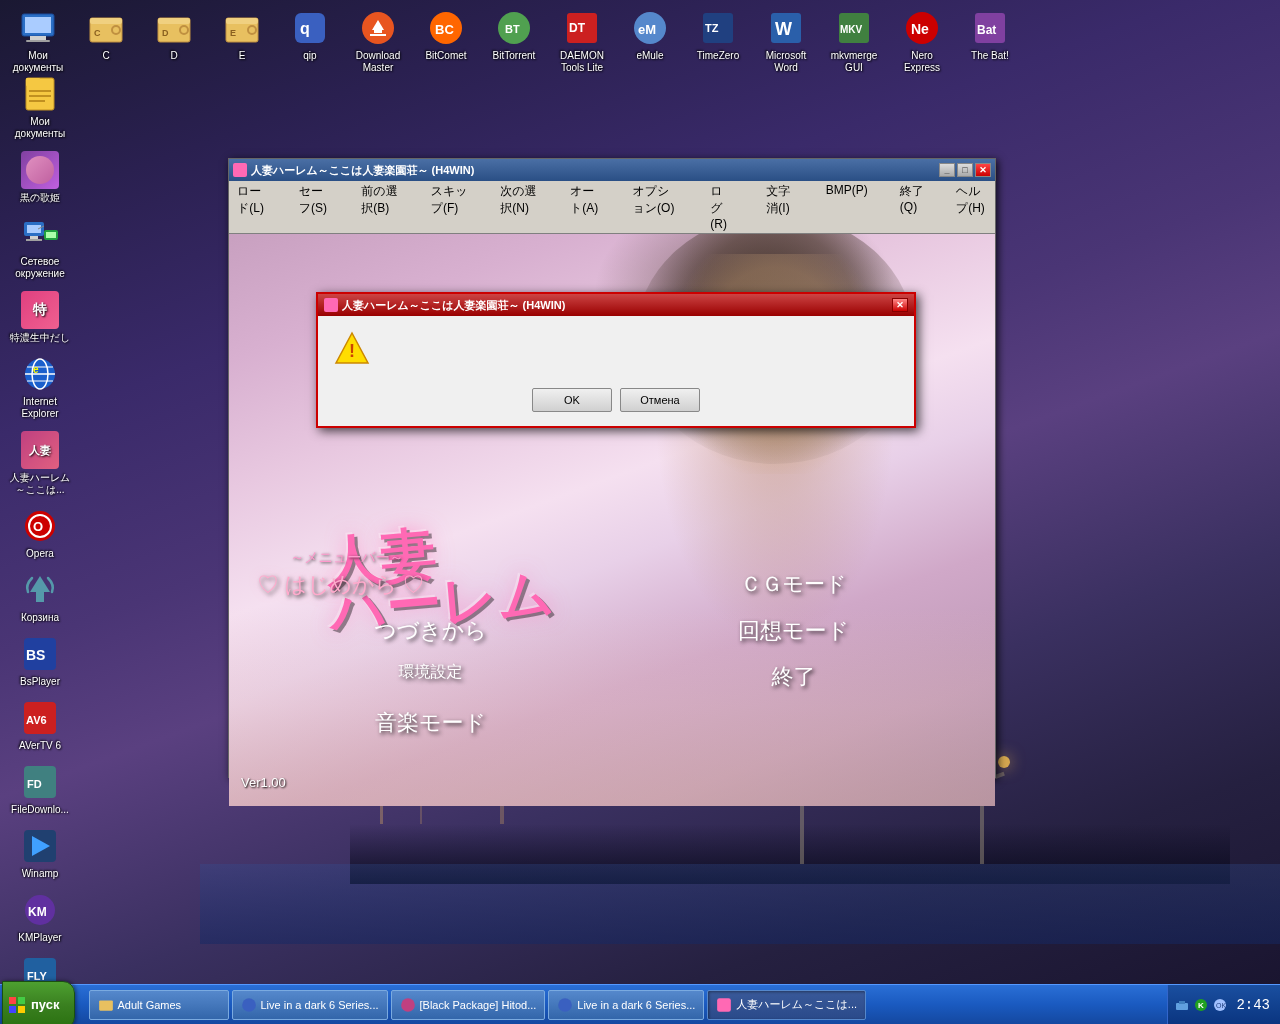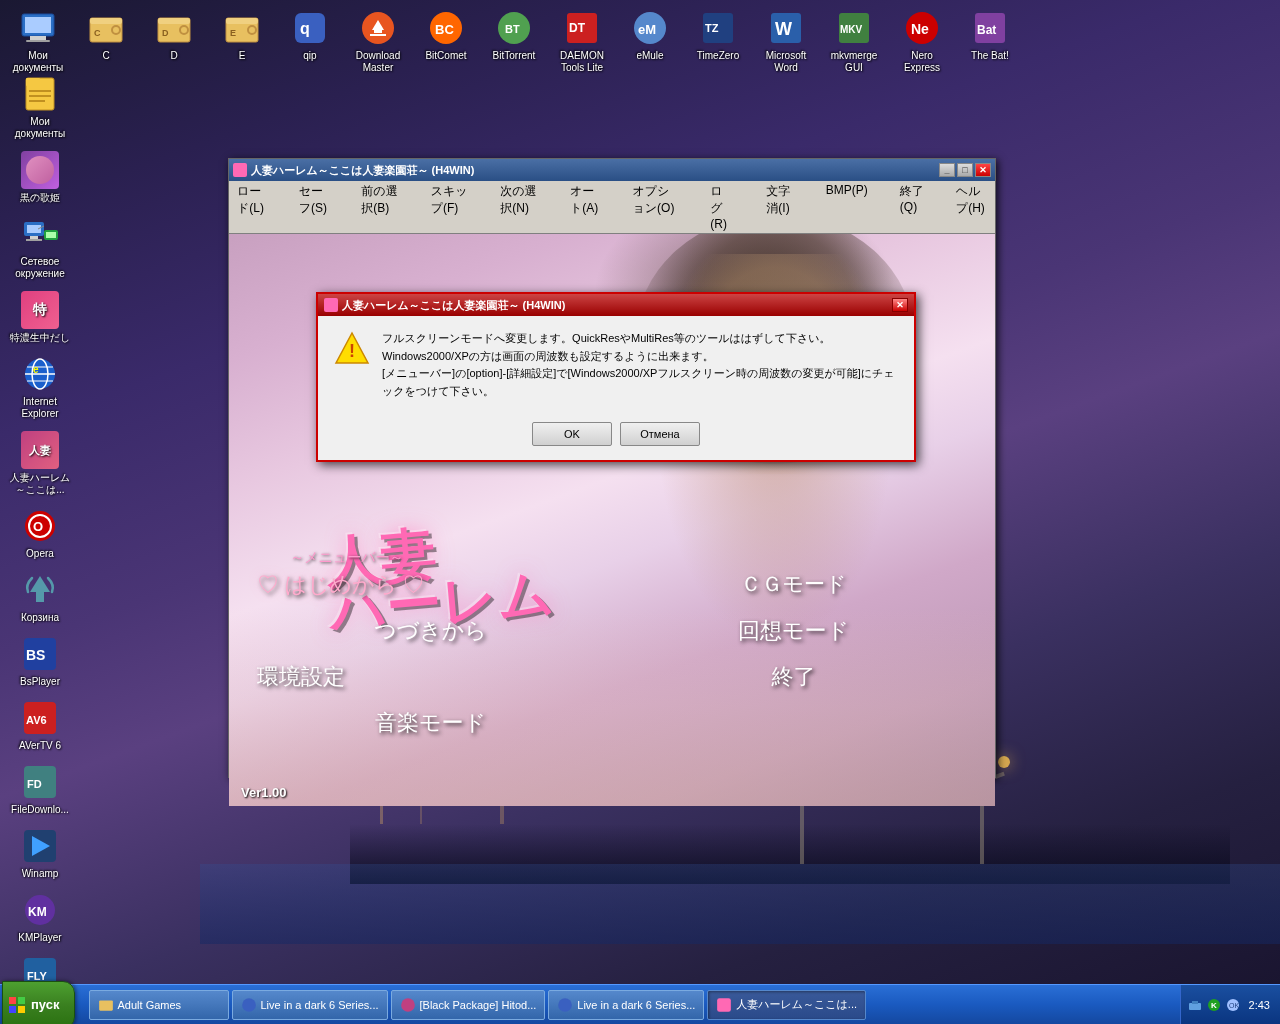--- a/index.html
+++ b/index.html
@@ -327,23 +327,24 @@
       align-items: center;
       padding: 0 6px;
       gap: 4px;
       height: 100%;
       background: linear-gradient(to bottom, #1a4fa0, #0a3580);
       border-left: 1px solid #3366cc;
     }
 
     .taskbar-clock {
       color: white;
-      font-size: 11px;
+      font-size: 14px;
       cursor: pointer;
       padding: 0 4px;
+      font-family: Liberation Mono, monospace;
     }
 
     .taskbar-tray-icons {
       display: flex;
       gap: 3px;
       align-items: center;
     }
 
     .tray-icon {
       width: 16px;
@@ -764,49 +765,44 @@
           <div style="font-size:55px;font-weight:900;color:#ff69b4;text-shadow:3px 3px 0px rgba(0,0,0,0.4),-2px -2px 0px rgba(255,255,255,0.3),0 0 20px rgba(255,105,180,0.6);font-family:'MS Gothic',serif;line-height:0.9;transform:rotate(-5deg);">人妻<br>ハーレム</div>
         </div>
 
         <div style="position:absolute;top:55%;left:8%;font-size:14px;color:#ff99cc;text-shadow:1px 1px 3px rgba(0,0,0,0.8);font-family:'MS Gothic',serif;">～メニューバー～</div>
 
         <div style="position:absolute;bottom:60px;left:0;right:0;display:grid;grid-template-columns:1fr 1fr;padding:0 20px;">
           <div style="color:#ffaacc;font-size:22px;font-family:'MS Gothic',serif;padding:8px;text-shadow:2px 2px 4px rgba(0,0,0,0.8),0 0 10px rgba(255,150,200,0.5);">♡ はじめから ♡</div>
           <div style="color:white;font-size:21px;font-family:'MS Gothic',serif;text-align:center;padding:8px;text-shadow:2px 2px 4px rgba(0,0,0,0.8);">ＣＧモード</div>
           <div style="color:white;font-size:22px;font-family:'MS Gothic',serif;text-align:center;padding:8px;text-shadow:2px 2px 4px rgba(0,0,0,0.8);">つづきから</div>
           <div style="color:white;font-size:22px;font-family:'MS Gothic',serif;text-align:center;padding:8px;text-shadow:2px 2px 4px rgba(0,0,0,0.8);">回想モード</div>
-          <div style="color:white;font-size:22px;font-family:'MS Gothic',serif;text-align:left;padding:8px;text-shadow:2px 2px 4px rgba(0,0,0,0.8);">環境設定</div>
+          <div style="color:white;font-size:16px;font-family:'MS Gothic',serif;text-align:center;padding:8px;text-shadow:2px 2px 4px rgba(0,0,0,0.8);">環境設定</div>
           <div style="color:white;font-size:22px;font-family:'MS Gothic',serif;text-align:center;padding:8px;text-shadow:2px 2px 4px rgba(0,0,0,0.8);">終了</div>
           <div style="color:white;font-size:22px;font-family:'MS Gothic',serif;text-align:center;padding:8px;text-shadow:2px 2px 4px rgba(0,0,0,0.8);">音楽モード</div>
         </div>
 
-        <div style="position:absolute;bottom:6px;left:12px;color:white;font-size:13px;font-weight:bold;text-shadow:1px 1px 2px black;z-index:5;text-align:right;">Ver1.00</div>
+        <div style="position:absolute;bottom:16px;left:12px;color:white;font-size:13px;font-weight:normal;text-shadow:1px 1px 2px black;z-index:5;text-align:right;">Ver1.00</div>
       </div>
     </div>
   </div>
 
   <div id="dialog-box">
     <div class="dialog-titlebar">
       <div class="window-title-text">
         <span class="title-icon-small"></span>
         <span>人妻ハーレム～ここは人妻楽園荘～ (H4WIN)</span>
       </div>
       <div class="dialog-close-btn">✕</div>
     </div>
     <div class="dialog-content">
       <div class="dialog-icon">
         <svg width="36" height="36" viewBox="0 0 36 36" class="warning-icon">
           <polygon points="18,3 34,33 2,33" fill="#ffdd00" stroke="#cc8800" stroke-width="1.5"></polygon>
           <text x="15" y="27" font-size="18" font-weight="bold" fill="#cc4400">!</text>
         </svg>
-      </div>
-      <div class="dialog-text">
-        <div>フルスクリーンモードへ変更します。QuickResやMultiRes等のツールははずして下さい。</div>
-        <div>Windows2000/XPの方は画面の周波数も設定するように出来ます。</div>
-        <div>[メニューバー]の[option]-[詳細設定]で[Windows2000/XPフルスクリーン時の周波数の変更が可能]にチェックをつけて下さい。</div>
       </div>
     </div>
     <div class="dialog-buttons">
       <button class="dialog-btn">OK</button>
       <button class="dialog-btn">Отмена</button>
     </div>
   </div>
 
 </div>
 

